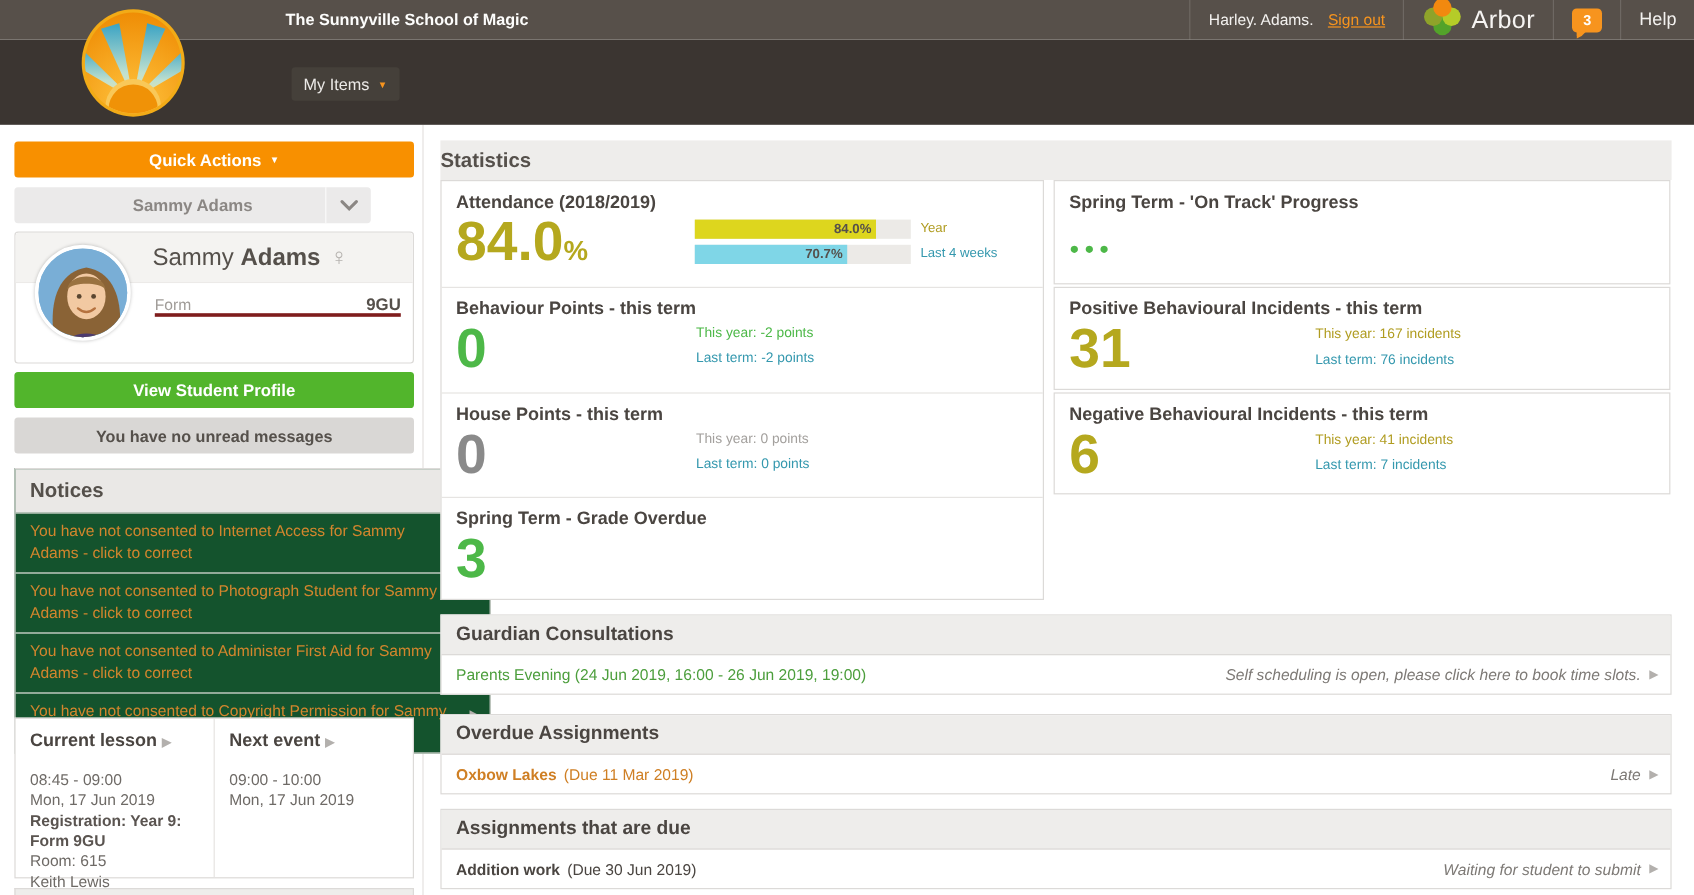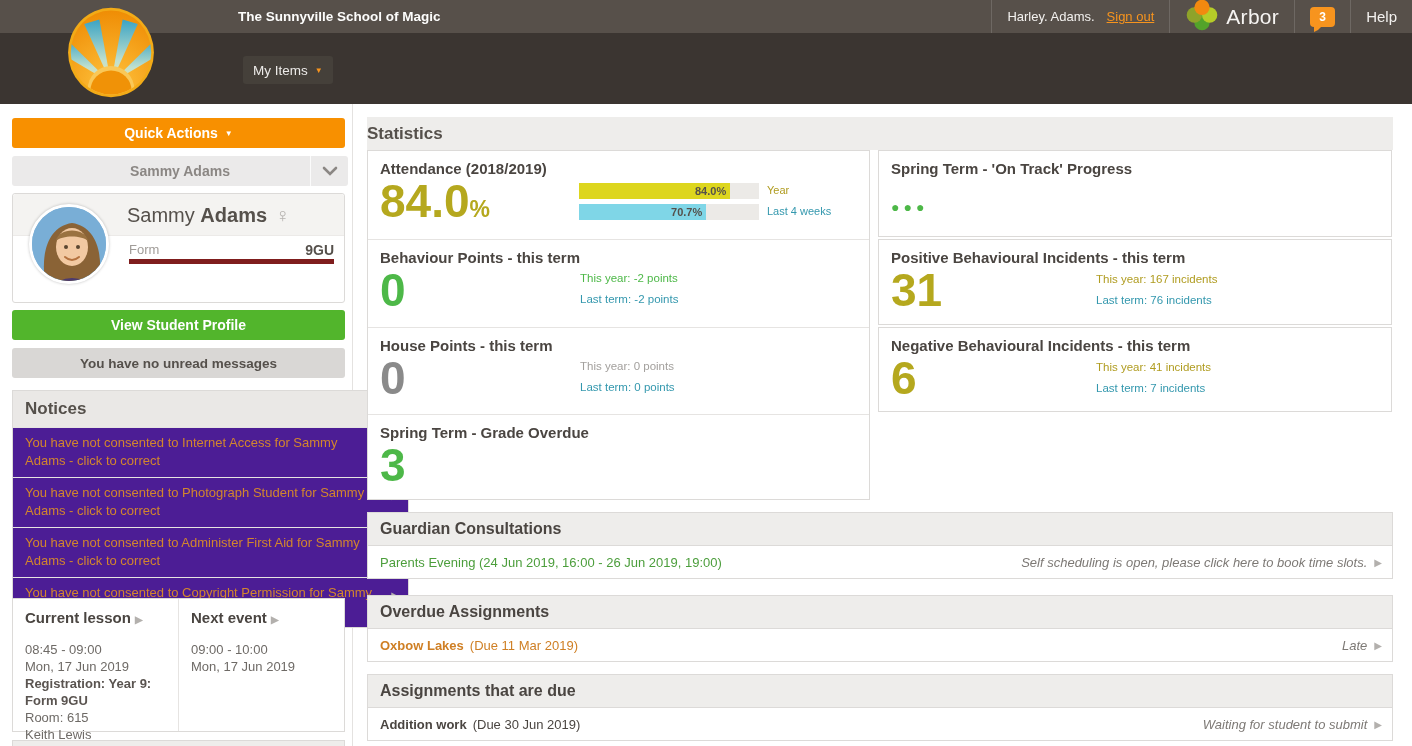--- a/index.html
+++ b/index.html
@@ -33,41 +33,41 @@
     display:flex;align-items:center;gap:7px;z-index:7;color:#eceae8;font-size:13.5px;cursor:pointer;}
   .caret{font-size:8px;color:var(--c-orange-link);}
 
   
   .side-divider{position:absolute;left:352px;top:104px;width:1px;height:642px;background:#e4e2e0;}
   .btn{position:absolute;left:12px;width:333px;height:30px;border-radius:3px;color:#fff;font-weight:bold;
     font-size:14px;display:flex;align-items:center;justify-content:center;gap:7px;cursor:pointer;}
   .btn-orange{top:118px;background:var(--c-orange);}
   .btn-orange .caret{color:#fff;}
   .btn-green{top:310px;background:var(--c-green);}
-  .selector{position:absolute;left:12px;top:156px;width:336px;height:30px;background:#ebeaea;border-radius:3px;
+  .selector{position:absolute;left:12px;top:156px;width:297px;height:30px;background:#ebeaea;border-radius:3px;
     display:flex;align-items:center;cursor:pointer;}
   .selector-label{flex:1;text-align:center;font-weight:bold;font-size:14px;color:#8b8784;padding-left:38px;}
   .selector-chev{width:38px;height:100%;display:flex;align-items:center;justify-content:center;
     border-left:1px solid #fbfbfb;}
   .student-card{position:absolute;left:12px;top:193px;width:333px;height:110px;background:#fff;
     border:1px solid var(--c-border);border-radius:3px;}
   .student-card-band{position:absolute;left:0;top:0;width:100%;height:42px;background:#f4f3f1;
     border-bottom:1px solid #eceae8;border-radius:3px 3px 0 0;}
   .avatar{position:absolute;left:16px;top:10px;width:80px;height:80px;border-radius:50%;
     border:3px solid #fff;box-shadow:0 0 3px rgba(0,0,0,.25);overflow:hidden;background:#7fb2d8;}
   .student-name{position:absolute;left:114px;top:0;height:42px;line-height:42px;font-size:20px;color:#55504b;}
   .student-name b{font-weight:bold;}
   .gender-icon{color:#b5b2af;font-size:20px;margin-left:8px;}
   .form-row{position:absolute;left:116px;top:48px;width:205px;height:22px;
-    border-bottom:5px solid #7f1d1d;display:flex;align-items:flex-start;}
+    border-bottom:3px solid #7f1d1d;display:flex;align-items:flex-end;}
   .form-label{flex:1;color:#a09c98;font-size:13px;}
   .form-value{font-weight:bold;font-size:14px;color:#55504b;}
   .unread-bar{position:absolute;left:12px;top:348px;width:333px;height:30px;background:#d9d7d5;border-radius:3px;
     display:flex;align-items:center;justify-content:center;font-weight:bold;font-size:13.5px;color:#55504b;cursor:pointer;}
-  .notices{position:absolute;left:12px;top:390px;width:397px;border:1px solid var(--c-border);background:#4c1d95;}
+  .notices{position:absolute;left:12px;top:390px;width:397px;border:1px solid var(--c-border);background:#14532d;}
   .notices-hdr{height:36px;background:#eae8e6;display:flex;align-items:center;padding-left:12px;
     font-size:17px;font-weight:bold;color:#55504b;}
   .notice-item{position:relative;padding:6px 28px 7px 12px;border-top:1px solid #e6e4e2;
     color:var(--c-notice);font-size:13px;line-height:18px;cursor:pointer;}
   .notice-item:first-of-type{border-top:none;}
   .arrow{color:#b3b0ad;font-size:10px;}
   .notice-item .arrow{position:absolute;right:9px;top:9px;}
   .schedule{position:absolute;left:12px;top:598px;width:333px;height:134px;border:1px solid var(--c-border);
     background:#fff;display:flex;}
   .sched-col{flex:1;padding:10px 10px 0 12px;}

